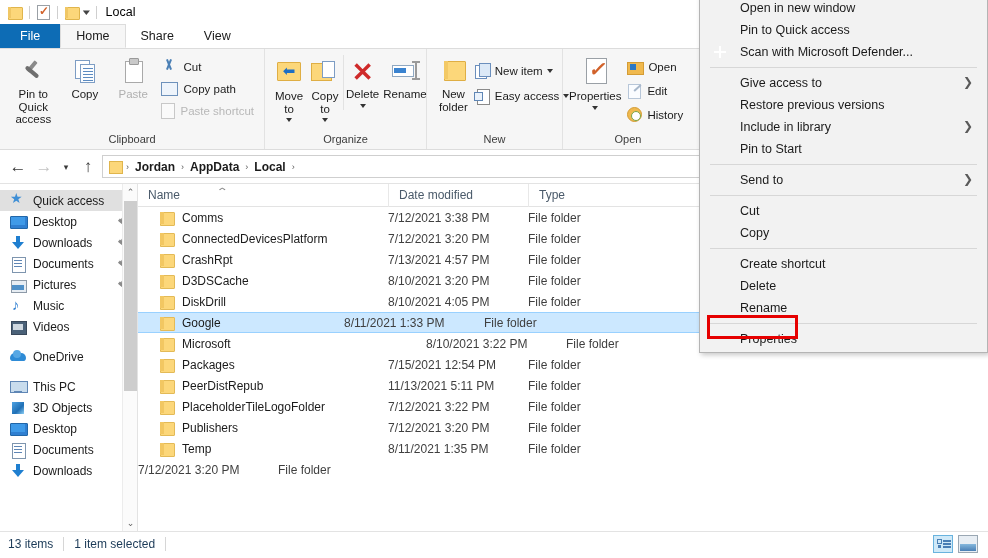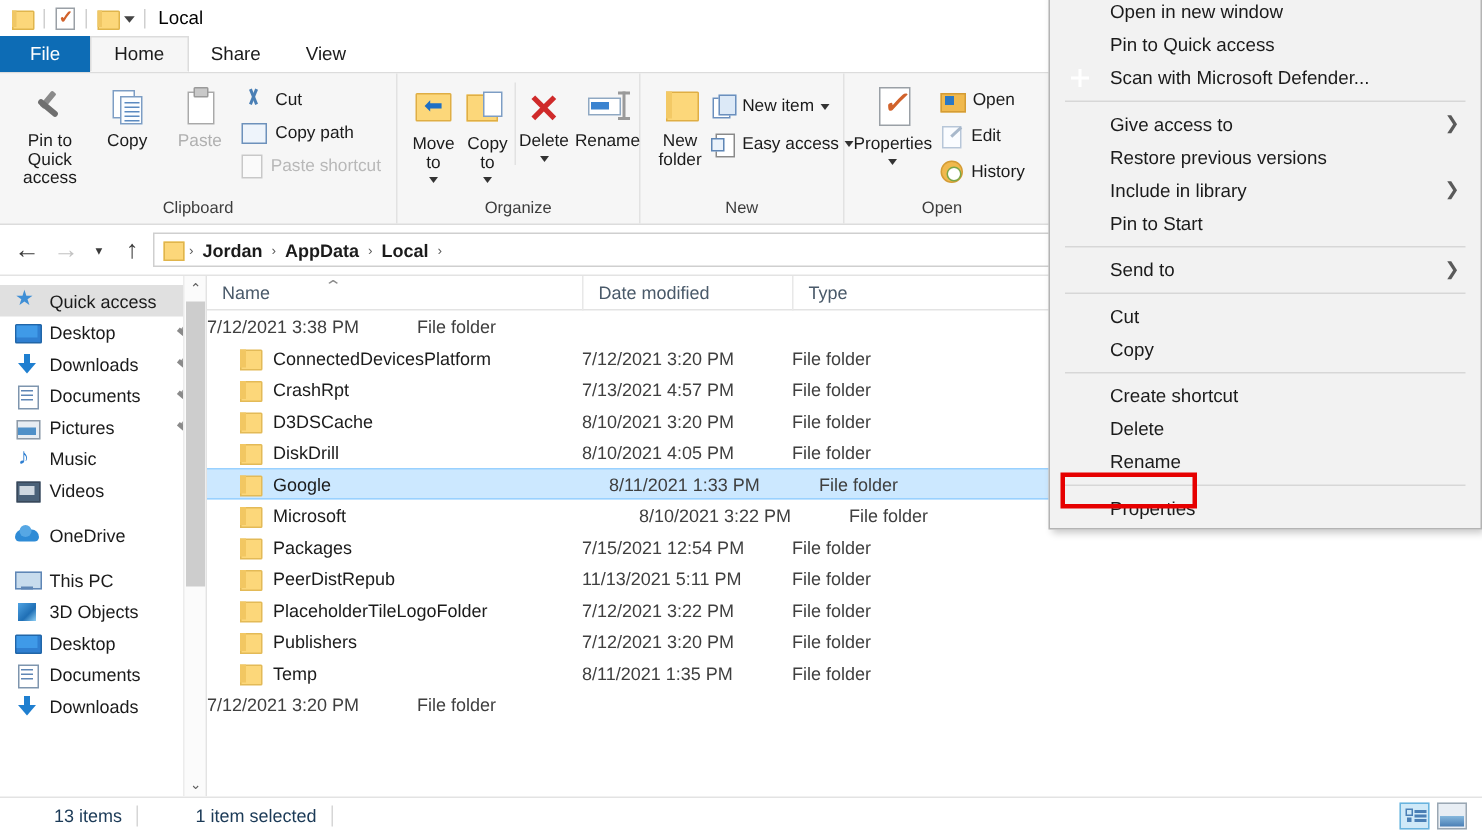--- a/index.html
+++ b/index.html
@@ -188,21 +188,21 @@
   .fldicon:before{content:"";position:absolute;left:0;top:0;width:13px;height:12px;
       background:#fcd77a;border:1px solid #e3ba57;border-radius:0 1px 1px 0;}
   .fldicon:after{content:"";position:absolute;left:0;top:0;width:4px;height:12px;background:#f2c762;}
   .nm{font-size:12px;color:#1b1b1b;white-space:nowrap;}
   .dt{font-size:12px;color:#3f3f3f;white-space:nowrap;}
   .tp{font-size:12px;color:#3f3f3f;white-space:nowrap;}
 
   
   .statusbar{height:24px;border-top:1px solid #e3e3e3;display:flex;align-items:center;
       padding:0 8px;background:#fff;position:relative;}
-  .st{font-size:12px;color:#1b3a57;margin-left:28px;}
+  .st{font-size:12px;color:#1b3a57;}
   .stdiv{width:1px;height:14px;background:#d6d6d6;margin:0 10px;}
   .viewbtns{position:absolute;right:10px;top:3px;display:flex;gap:5px;align-items:center;}
   .vbtn{width:20px;height:18px;position:relative;}
   .vbtn.active{background:#cfe9f8;border:1px solid #69b3de;}
   .vb-details:before{content:"";position:absolute;left:3px;top:3px;width:3px;height:3px;
       border:1px solid #4a7fb5;box-shadow:0 5px 0 -1px #4a7fb5;}
   .vb-details:after{content:"";position:absolute;left:9px;top:4px;width:8px;height:1.5px;background:#4a7fb5;
       box-shadow:0 3px 0 #4a7fb5,0 6px 0 #4a7fb5;}
   .vb-icons{border:1px solid #9aa7b3;background:#e8eef4;}
   .vb-icons:after{content:"";position:absolute;left:1px;bottom:1px;width:16px;height:7px;
@@ -471,20 +471,24 @@
         <div class="ch" style="width:250px">
           <span>Name</span>
           <span class="sortmark">⌃</span>
         </div>
         <div class="ch" style="width:140px">Date modified</div>
         <div class="ch" style="width:150px">Type</div>
       </div>
 
       <div id="rows">
           <div class="row">
+            <div class="cell-name" style="width:250px">
+              <span class="fldicon"></span>
+              <span class="nm">Comms</span>
+            </div>
             <div style="width:140px"><span class="dt">7/12/2021 3:38 PM</span></div>
             <div style="width:150px"><span class="tp">File folder</span></div>
           </div>
           <div class="row">
             <div class="cell-name" style="width:250px">
               <span class="fldicon"></span>
               <span class="nm">ConnectedDevicesPlatform</span>
             </div>
             <div style="width:140px"><span class="dt">7/12/2021 3:20 PM</span></div>
             <div style="width:150px"><span class="tp">File folder</span></div>
@@ -507,21 +511,21 @@
           </div>
           <div class="row">
             <div class="cell-name" style="width:250px">
               <span class="fldicon"></span>
               <span class="nm">DiskDrill</span>
             </div>
             <div style="width:140px"><span class="dt">8/10/2021 4:05 PM</span></div>
             <div style="width:150px"><span class="tp">File folder</span></div>
           </div>
           <div class="row sel">
-            <div class="cell-name" style="width:268px">
+            <div class="cell-name" style="width:206px">
               <span class="fldicon"></span>
               <span class="nm">Google</span>
             </div>
             <div style="width:140px"><span class="dt">8/11/2021 1:33 PM</span></div>
             <div style="width:150px"><span class="tp">File folder</span></div>
           </div>
           <div class="row">
             <div class="cell-name" style="width:288px">
               <span class="fldicon"></span>
               <span class="nm">Microsoft</span>

